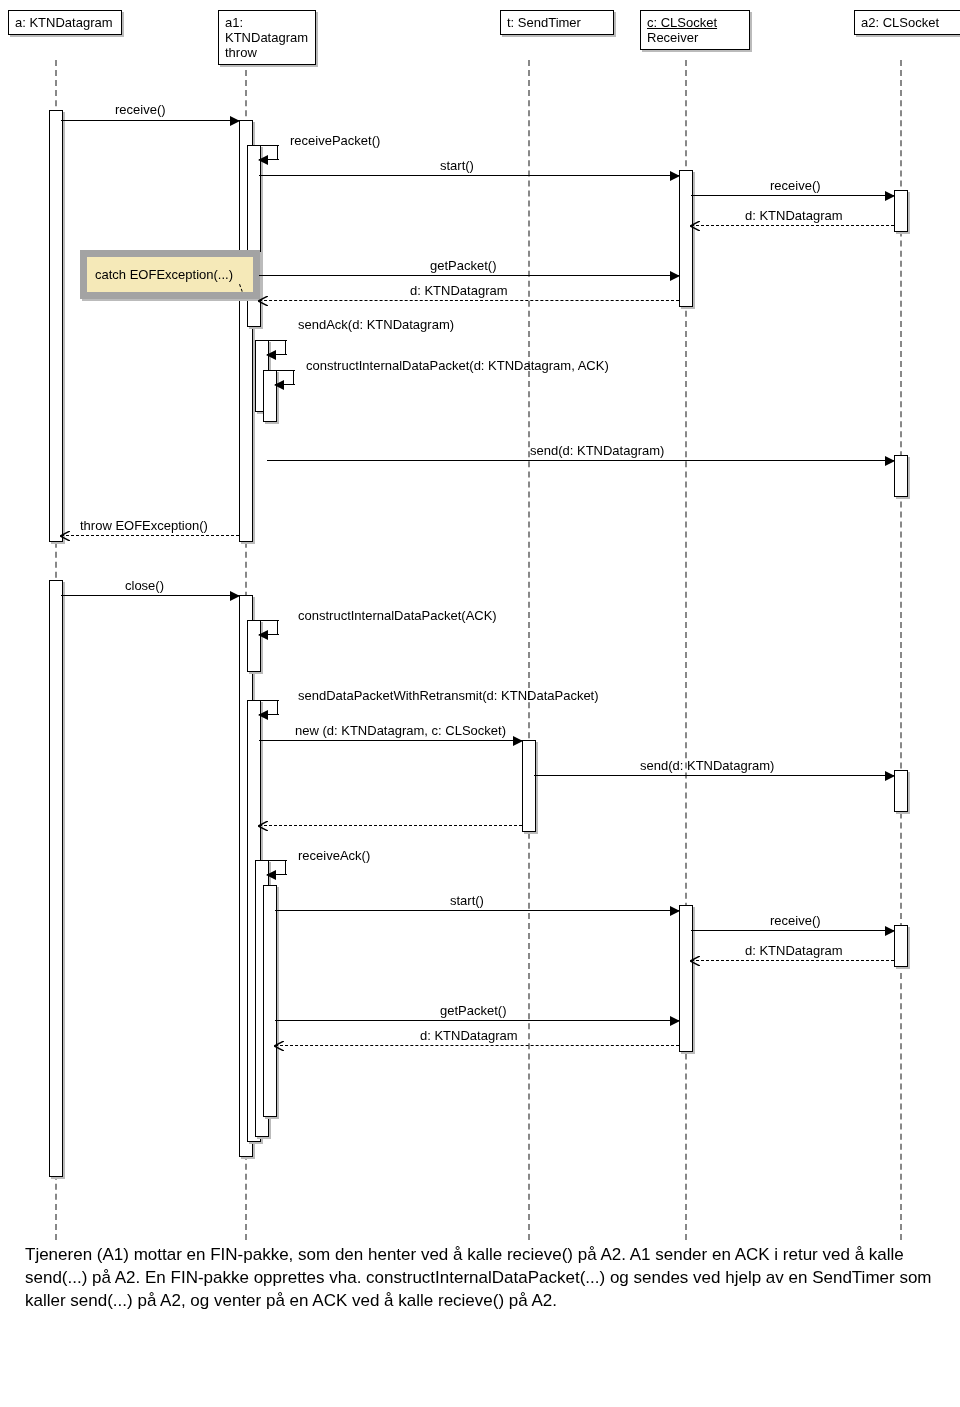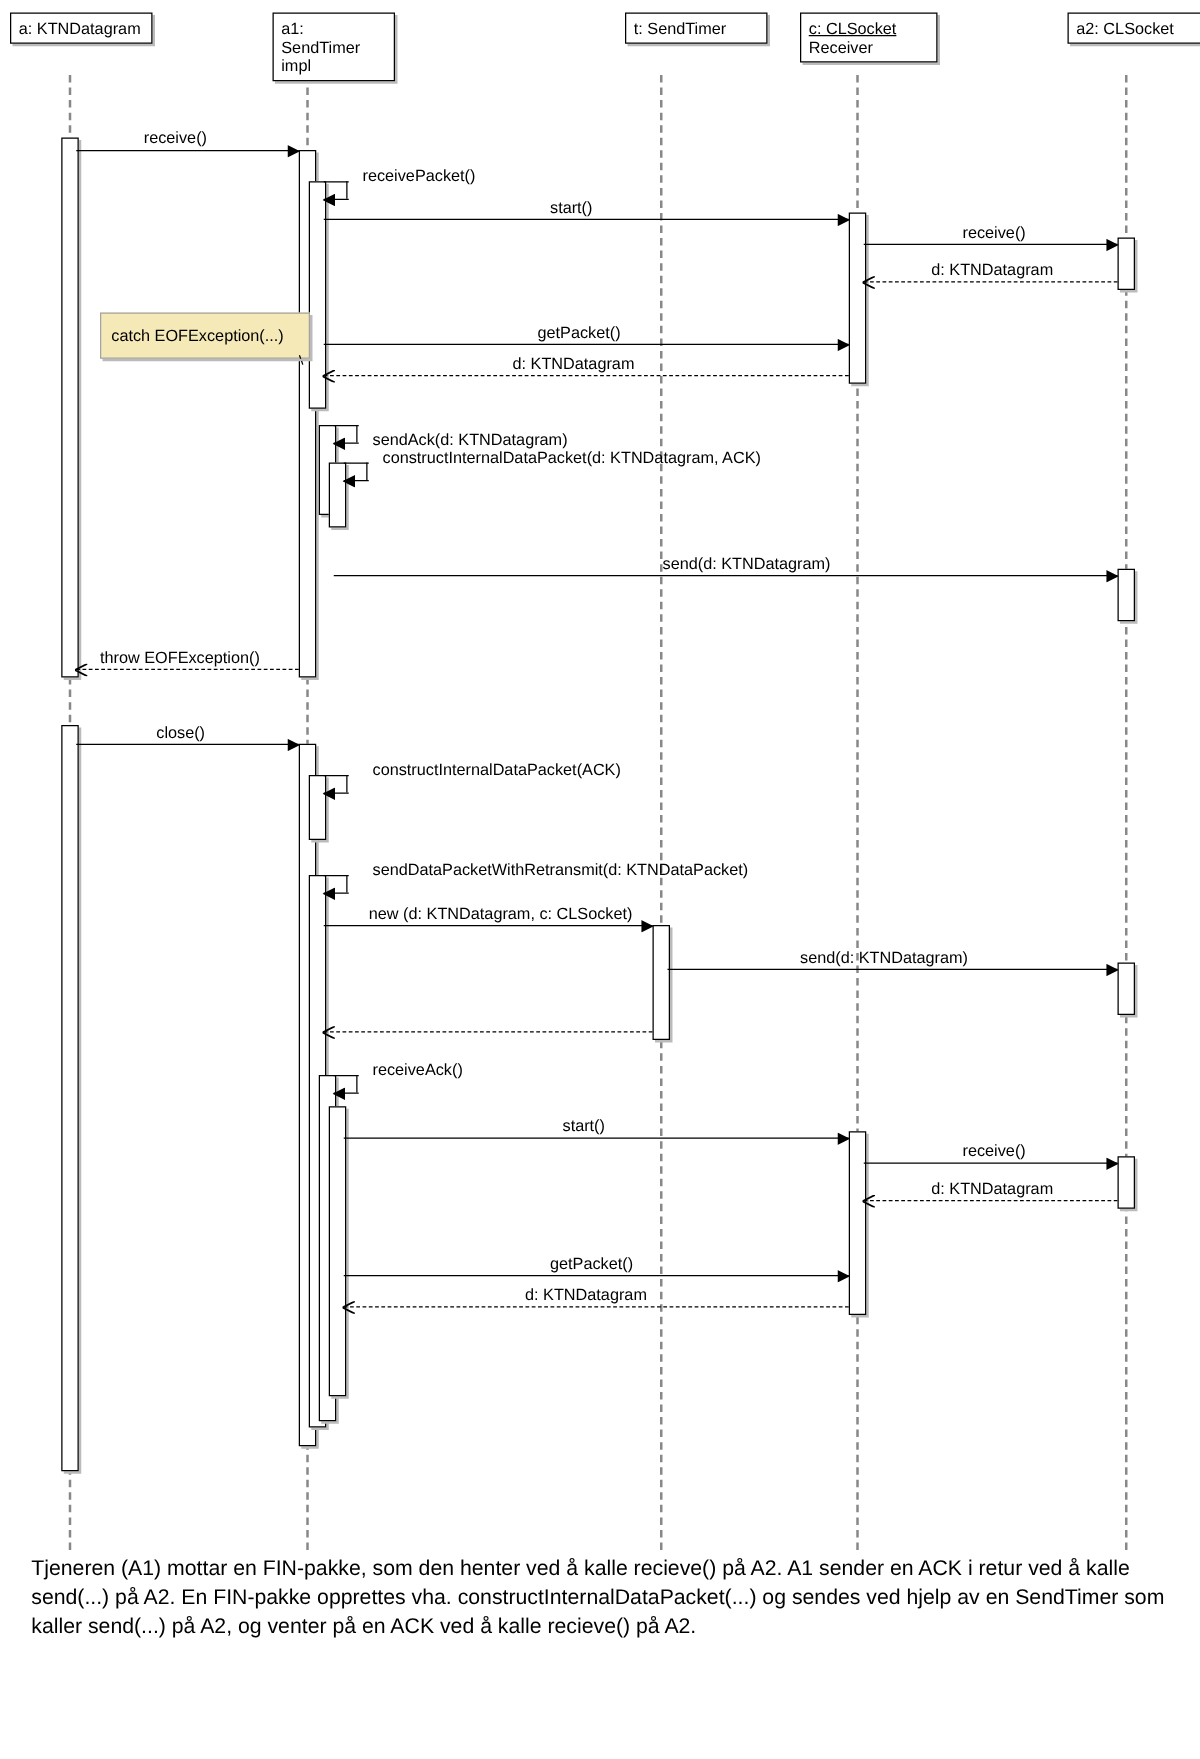--- a/index.html
+++ b/index.html
@@ -6,21 +6,21 @@
   .page{width:960px;margin:0 auto;}
   .canvas{position:relative;width:960px;height:1240px;}
   .lifeline{position:absolute;top:60px;bottom:0;width:0;border-left:2px dashed #888;}
   .lifebox{position:absolute;top:10px;background:#fff;border:1px solid #000;box-shadow:2px 2px 0 #bbb;padding:4px 6px;font-size:13px;line-height:15px;}
   .act{position:absolute;width:12px;background:#fff;border:1px solid #000;box-shadow:2px 2px 0 #bbb;}
   .msg{position:absolute;height:0;border-top:1.5px solid #000;}
   .msg.dashed{border-top:1.5px dashed #000;}
   .msg .head{position:absolute;right:-1px;top:-5px;}
   .msg.left .head{left:-1px;right:auto;top:-5px;transform:scaleX(-1);}
   .label{position:absolute;font-size:13px;white-space:nowrap;text-align:center;}
-  .note{position:absolute;background:#f5e9b8;border:1px solid #a3a3a3;box-shadow:2px 2px 0 #bbb;font-size:13px;padding:10px 8px;}
+  .note{position:absolute;background:#f5e9b8;border:7px solid #a3a3a3;box-shadow:2px 2px 0 #bbb;font-size:13px;padding:10px 8px;}
   .caption{margin:6px 25px 10px 25px;font-style:italic;font-size:17px;font-family:Verdana,Arial,sans-serif;}
   .para{margin:4px 25px 4px 25px;font-size:17px;line-height:1.35;font-family:Verdana,Arial,sans-serif;}
   svg.arrow{width:10px;height:10px;display:block;}
 </style>
 </head>
 <body>
 <div class="page">
 
 <div class="canvas">
 
@@ -28,22 +28,22 @@
   <div class="lifeline" style="left:245px;"></div>
   <div class="lifeline" style="left:528px;"></div>
   <div class="lifeline" style="left:685px;"></div>
   <div class="lifeline" style="left:900px;"></div>
 
   <div class="lifebox" style="left:8px;width:100px;">
     <span>a: KTNDatagram</span>
   </div>
   <div class="lifebox" style="left:218px;width:84px;">
     <span>a1:</span><br>
-    <span>SendTimer</span><br>
-    <span>impl</span>
+    <span>KTNDatagram</span><br>
+    <span>throw</span>
   </div>
   <div class="lifebox" style="left:480px;width:100px;margin-left:20px;">
     <span>t: SendTimer</span>
   </div>
   <div class="lifebox" style="left:640px;width:96px;">
     <span style="text-decoration:underline;">c: CLSocket</span><br>
     <span style="">Receiver</span>
   </div>
   <div class="lifebox" style="left:854px;width:96px;">
     <span>a2: CLSocket</span>
@@ -142,21 +142,21 @@
 
   <div class="msg" style="left:267px;top:340px;width:20px;"></div>
   <div class="msg" style="left:285px;top:340px;width:0;height:14px;border-left:1.5px solid #000;border-top:none;"></div>
   <div class="msg left" style="left:267px;top:354px;width:20px;">
     <span class="head">
           <svg class="arrow" viewBox="0 0 10 10">
             <path d="M0 0 L10 5 L0 10 Z" fill="#000"></path>
           </svg>
         </span>
   </div>
-  <div class="label" style="left:298px;top:344px;">sendAck(d: KTNDatagram)</div>
+  <div class="label" style="left:298px;top:317px;">sendAck(d: KTNDatagram)</div>
 
   <div class="msg" style="left:275px;top:370px;width:20px;"></div>
   <div class="msg" style="left:293px;top:370px;width:0;height:14px;border-left:1.5px solid #000;border-top:none;"></div>
   <div class="msg left" style="left:275px;top:384px;width:20px;">
     <span class="head">
           <svg class="arrow" viewBox="0 0 10 10">
             <path d="M0 0 L10 5 L0 10 Z" fill="#000"></path>
           </svg>
         </span>
   </div>

